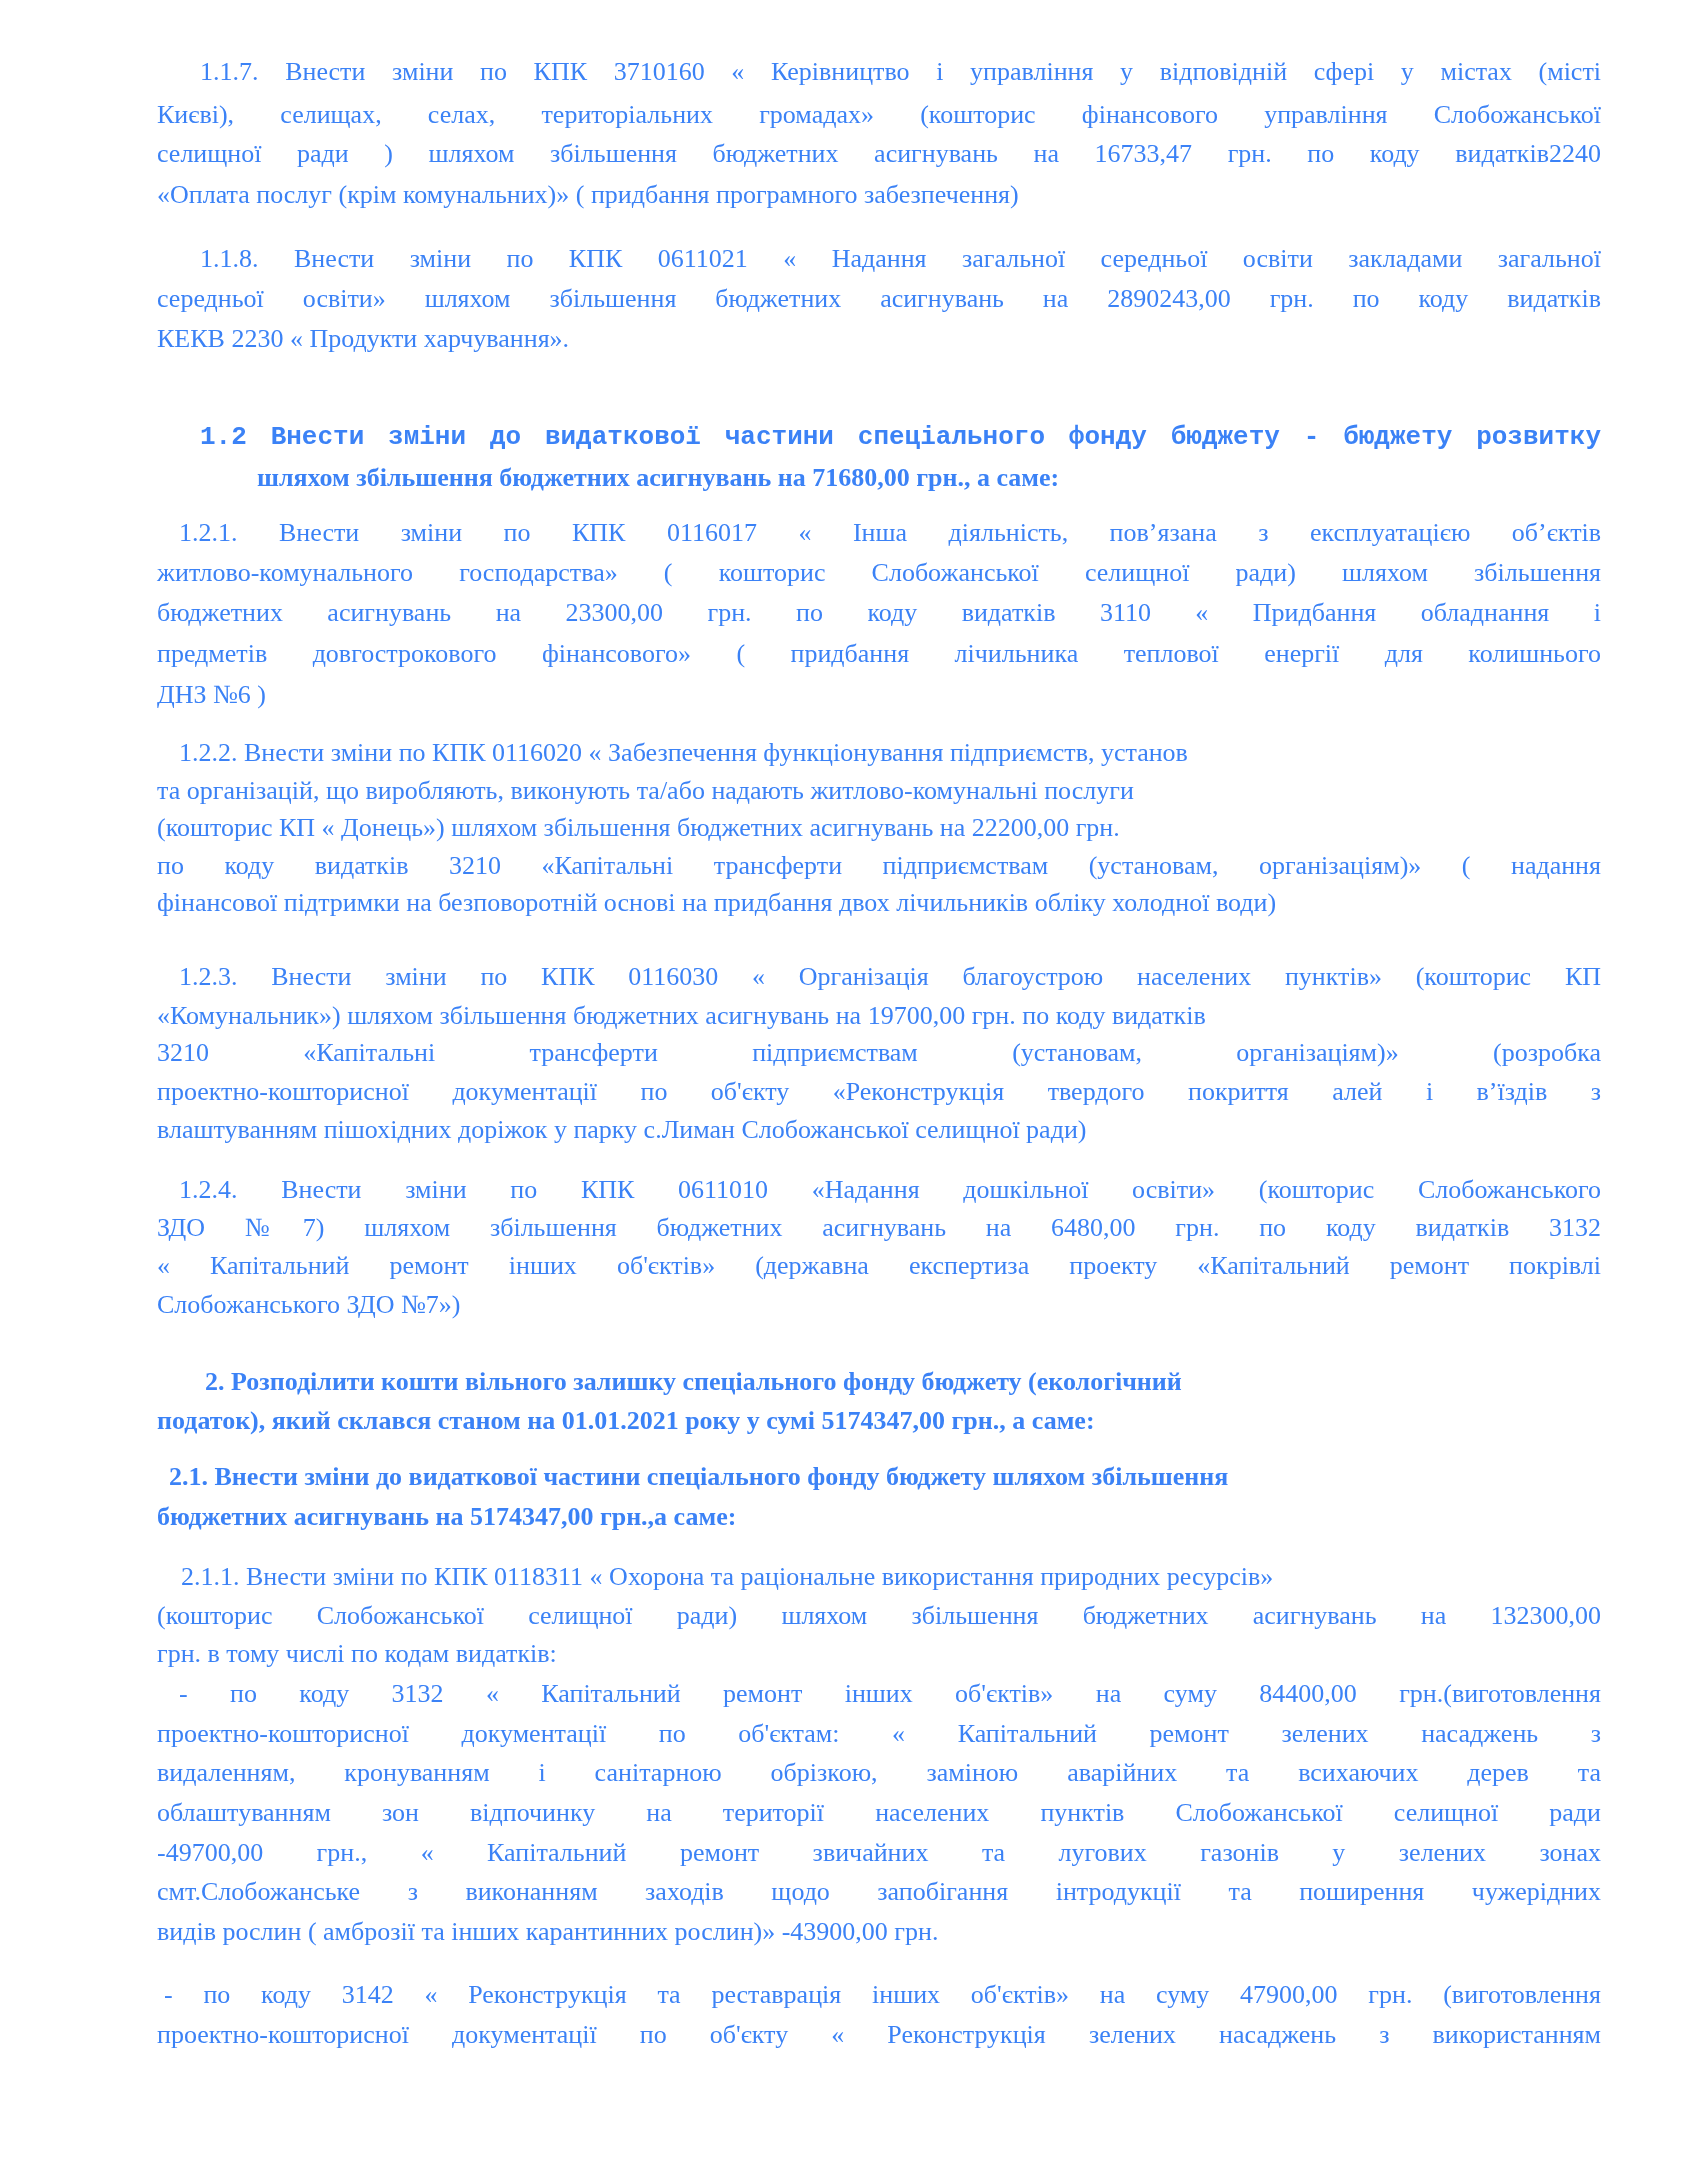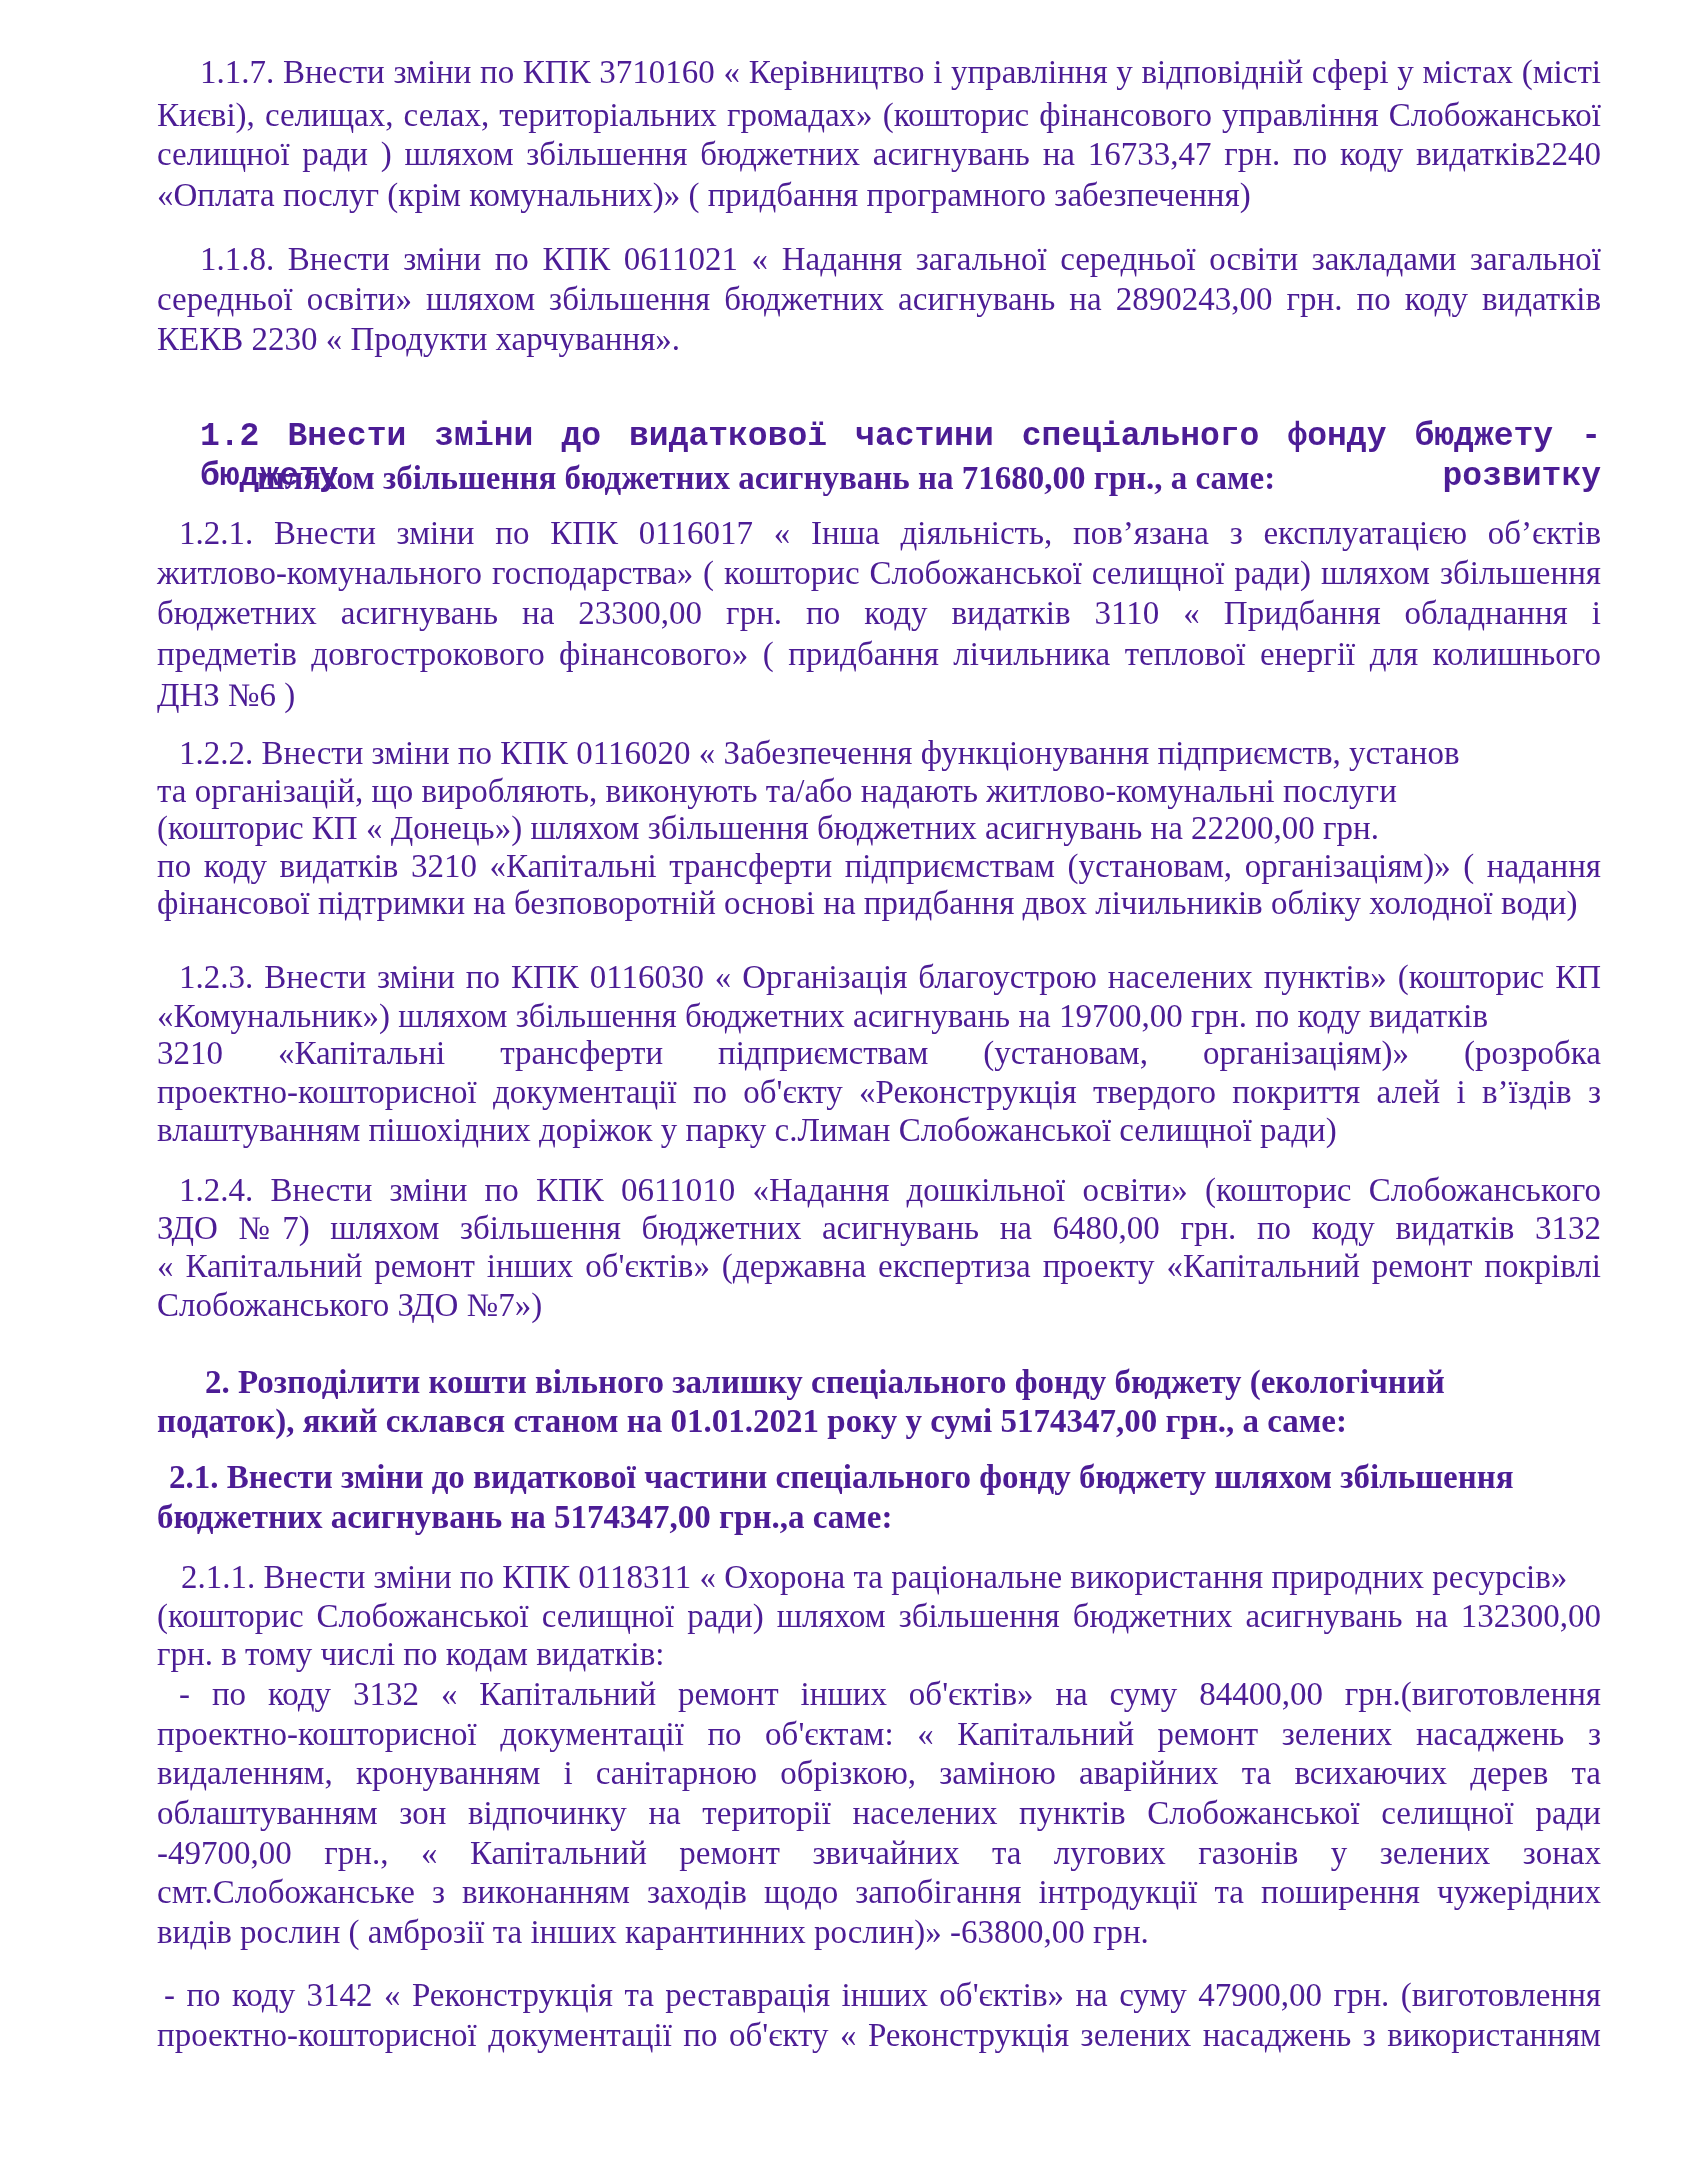--- a/index.html
+++ b/index.html
@@ -5,22 +5,22 @@
   html, body { margin: 0; padding: 0; background: #ffffff; }
   body { width: 1687px; height: 2183px; position: relative; overflow: hidden; }
   .page { position: absolute; left: 0; top: 0; width: 1687px; height: 2183px; background: #fff; }
   .line {
     position: absolute;
     left: 157px;
     width: 1444px;
     height: 40px;
     line-height: 40px;
     font-family: "Liberation Serif", "DejaVu Serif", serif;
-    font-size: 33px;
-    color: #4c1d95;
+    font-size: 26px;
+    color: #3b82f6;
     white-space: nowrap;
     overflow: visible;
   }
   .j { text-align: justify; text-align-last: justify; white-space: normal; }
   .b { font-weight: bold; }
   .ind-1 { left: 200px; width: 1401px; }
   .ind-h12 { left: 200px; width: 1401px; font-family: Liberation Mono, monospace; }
   .ind-h12b { left: 257px; width: 1344px; }
   .ind-121 { left: 179px; width: 1422px; }
   .ind-2 { left: 205px; width: 1396px; }
@@ -96,21 +96,21 @@
   <div>
     <div class="line ind-211" style="top:1557px">2.1.1. Внести зміни по КПК 0118311 « Охорона та раціональне використання природних ресурсів»</div>
     <div class="line j" style="top:1596px">(кошторис Слобожанської селищної ради) шляхом збільшення бюджетних асигнувань на 132300,00</div>
     <div class="line" style="top:1634px">грн. в тому числі   по кодам   видатків:</div>
     <div class="line j ind-bullet" style="top:1674px">-    по коду 3132 « Капітальний ремонт інших об'єктів» на суму 84400,00 грн.(виготовлення</div>
     <div class="line j" style="top:1714px">проектно-кошторисної документації по об'єктам: « Капітальний ремонт зелених насаджень з</div>
     <div class="line j" style="top:1753px">видаленням, кронуванням і санітарною обрізкою, заміною аварійних та всихаючих дерев та</div>
     <div class="line j" style="top:1793px">облаштуванням зон відпочинку на території населених пунктів Слобожанської селищної ради</div>
     <div class="line j" style="top:1833px">-49700,00 грн., « Капітальний ремонт звичайних та лугових газонів у зелених зонах</div>
     <div class="line j" style="top:1872px">смт.Слобожанське з виконанням заходів щодо запобігання інтродукції та поширення чужерідних</div>
-    <div class="line" style="top:1912px">видів рослин ( амброзії та інших карантинних рослин)» -63800,00 грн.</div>
+    <div class="line" style="top:1912px">видів рослин ( амброзії та інших карантинних рослин)» -43900,00 грн.</div>
   </div>
 
   <div>
     <div class="line j ind-3142" style="top:1975px">- по коду 3142 « Реконструкція та реставрація інших об'єктів» на суму 47900,00 грн. (виготовлення</div>
     <div class="line j" style="top:2015px">проектно-кошторисної документації по об'єкту « Реконструкція зелених насаджень з використанням</div>
   </div>
 
 </div>
 
 

